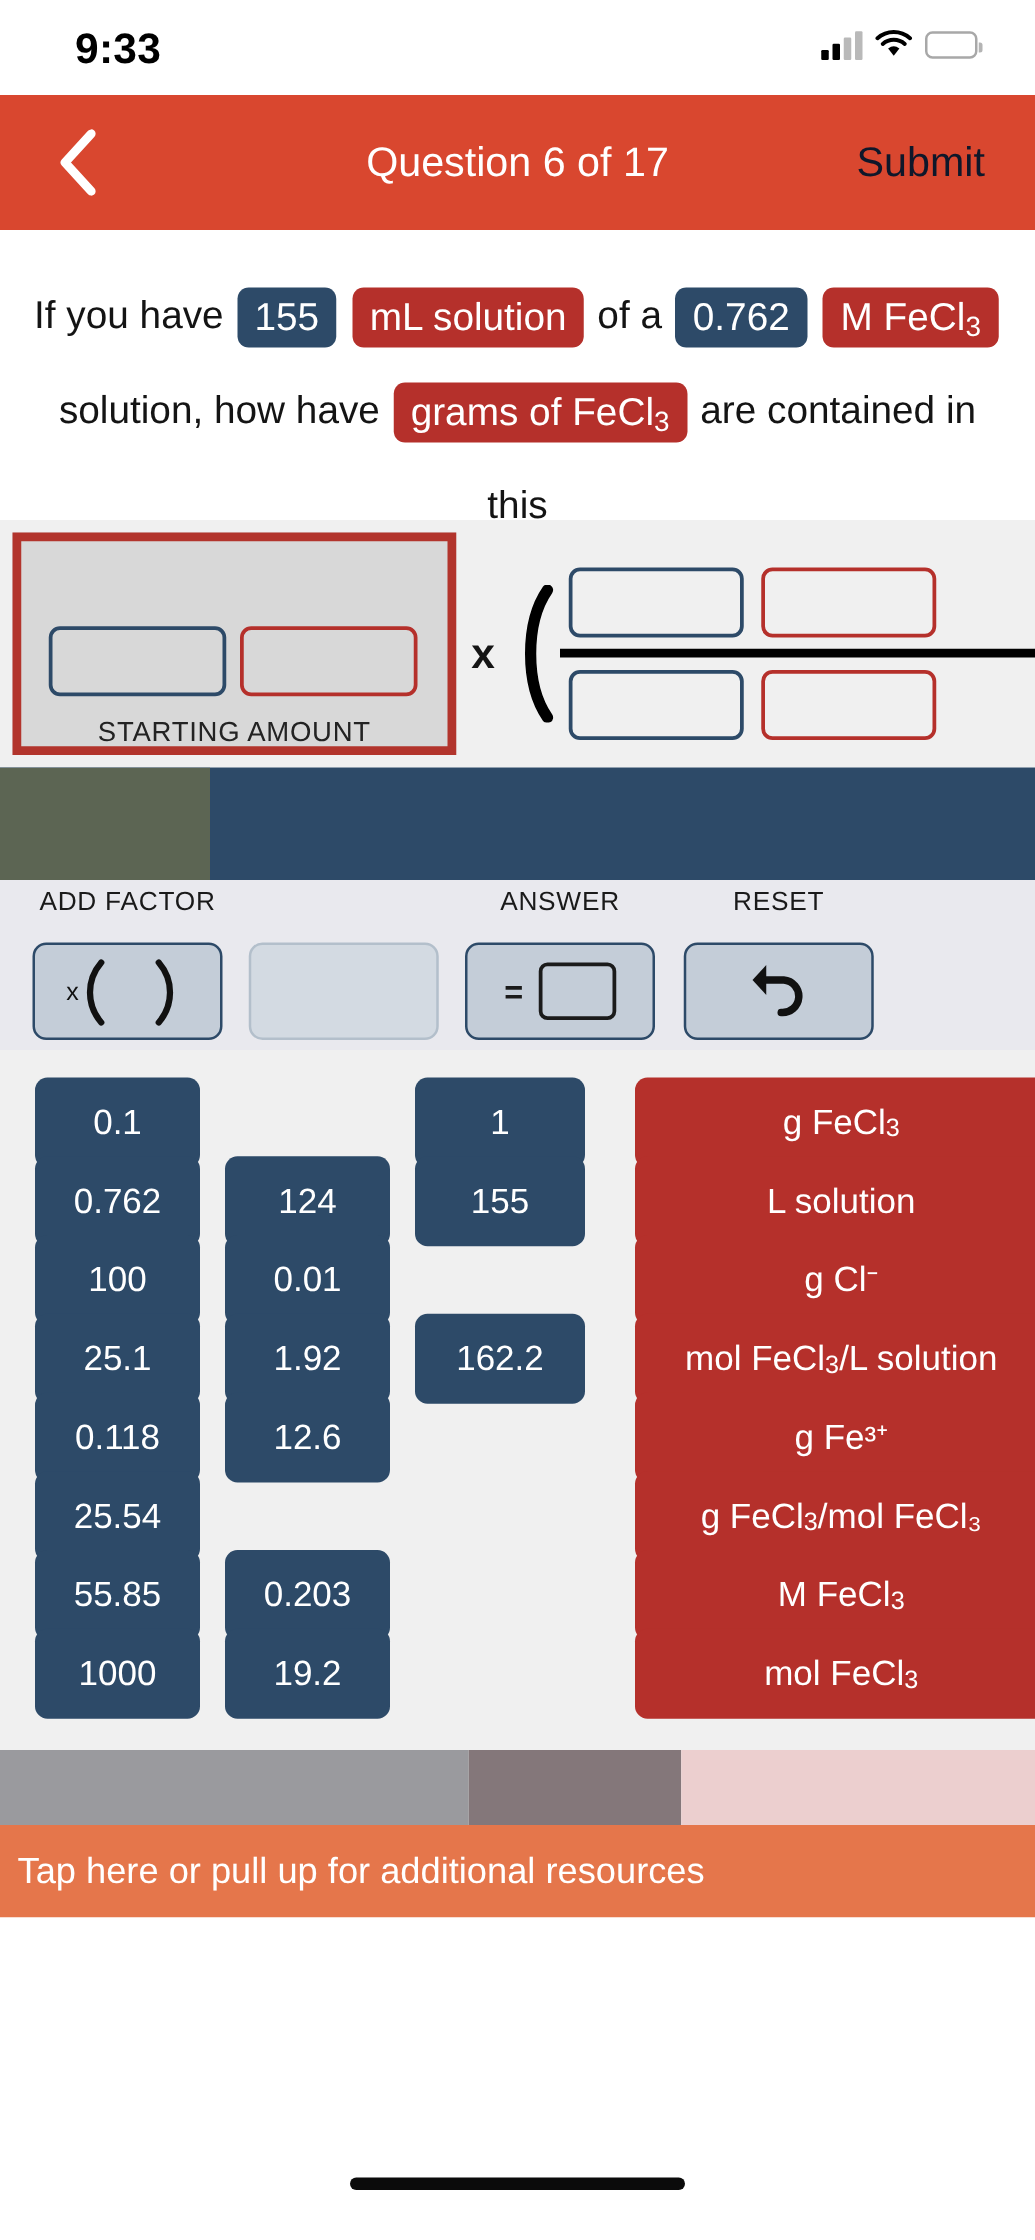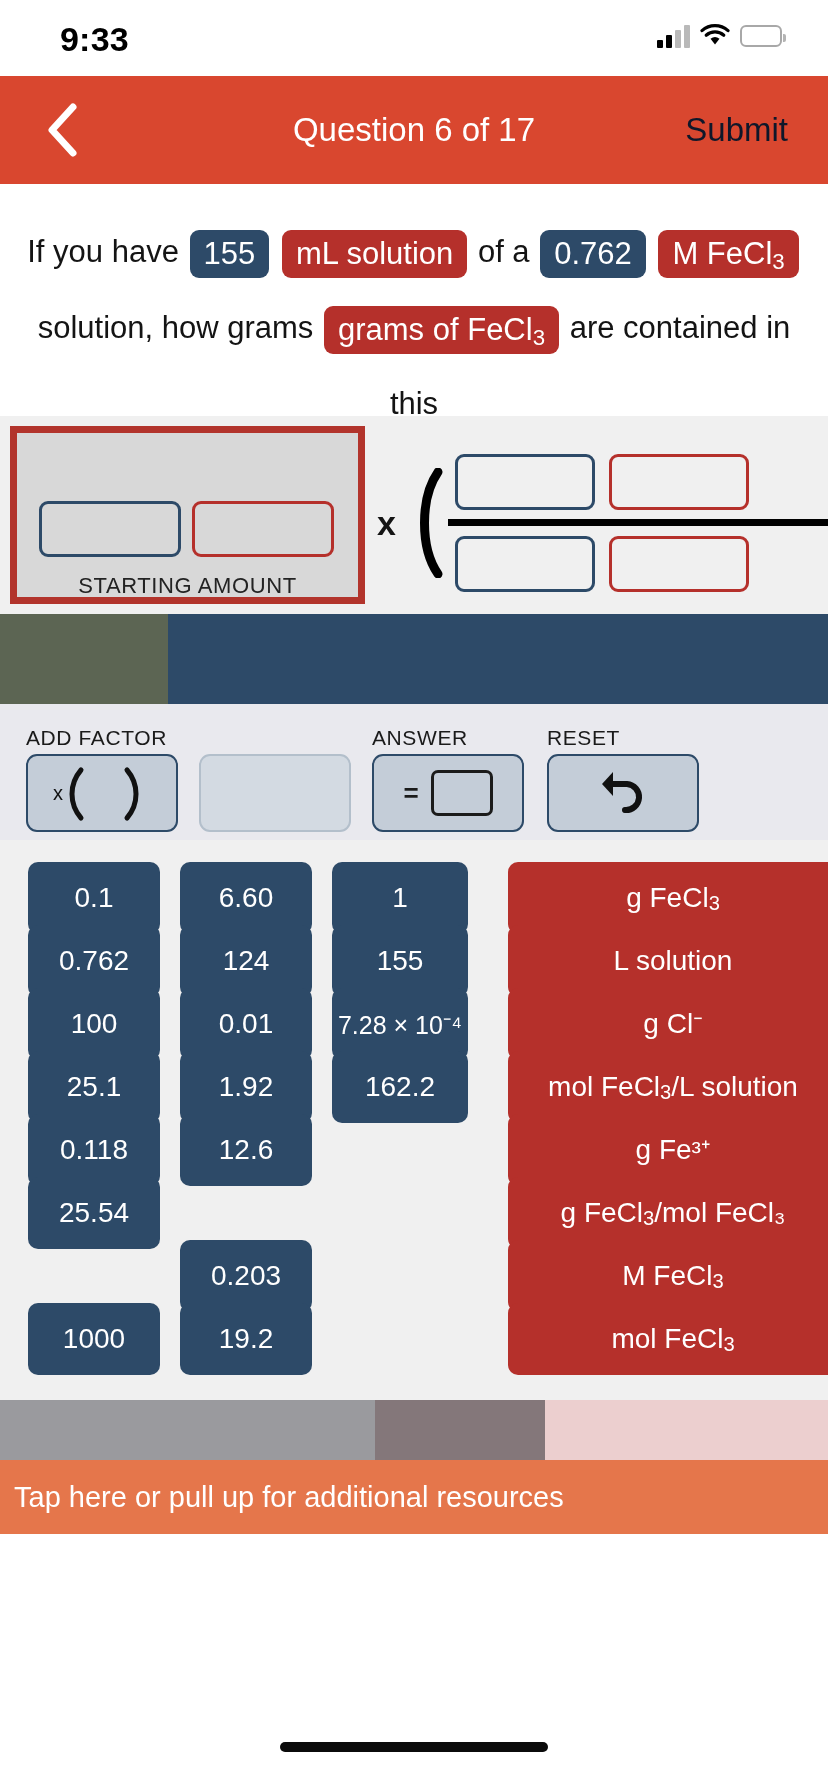--- a/index.html
+++ b/index.html
@@ -121,22 +121,22 @@
     background: #2d4a68; overflow: hidden;
   }
   .hscroll-top .seg-olive { position:absolute; left:0; top:0; width:168px; height:90px; background:#5c6553; }
 
   
   .toolbar {
     position: absolute; top: 704px; left: 0; width: 828px; height: 136px;
     background: #e9e9ee;
   }
   .tb-label {
-    position: absolute; top: 22px; font-size: 21px; color: #1a1a1a;
-    letter-spacing: 0.6px; text-align: left;
+    position: absolute; top: 6px; font-size: 21px; color: #1a1a1a;
+    letter-spacing: 0.6px; text-align: center;
   }
   .tb-label.l1 { left: 26px; width: 152px; }
   .tb-label.l2 { left: 372px; width: 152px; }
   .tb-label.l3 { left: 547px; width: 152px; }
   .tb-btn {
     position: absolute; top: 50px; height: 78px; border-radius: 11px;
     box-sizing: border-box; display:flex; align-items:center; justify-content:center;
   }
   .tb-btn.solid { background: #c4cdd8; border: 2px solid #2d4a68; }
   .tb-btn.empty { background: #d3dae2; border: 2px solid #b3bfcb; }
@@ -231,21 +231,21 @@
   </div>
 
   <div class="question">
     <span>If you have</span>
     <span class="chip blue">155</span>
     <span class="chip red">mL solution</span>
     <span>of a</span>
     <span class="chip blue">0.762</span>
     <span class="chip red"><span>M FeCl</span><sub>3</sub></span>
     <br>
-    <span>solution, how grams</span>
+    <span>solution, how have</span>
     <span class="chip red"><span>grams of  FeCl</span><sub>3</sub></span>
     <span>are contained in this</span>
     <br>
     <span>sample?</span>
   </div>
 
   <div class="workarea">
     <div class="start-box">
       <div class="slot blue"></div>
       <div class="slot red"></div>
@@ -297,33 +297,32 @@
   </div>
 
   <div class="tilegrid">
 
     <div class="tile blue col1" style="top:22px">0.1</div>
     <div class="tile blue col1" style="top:85px">0.762</div>
     <div class="tile blue col1" style="top:148px">100</div>
     <div class="tile blue col1" style="top:211px">25.1</div>
     <div class="tile blue col1" style="top:274px">0.118</div>
     <div class="tile blue col1" style="top:337px">25.54</div>
+    <div class="tile blue col1" style="top:400px">55.85</div>
     <div class="tile blue col1" style="top:463px">1000</div>
 
-    <div class="tile blue col2" style="top:22px">6.60</div>
     <div class="tile blue col2" style="top:85px">124</div>
     <div class="tile blue col2" style="top:148px">0.01</div>
     <div class="tile blue col2" style="top:211px">1.92</div>
     <div class="tile blue col2" style="top:274px">12.6</div>
     <div class="tile blue col2" style="top:400px">0.203</div>
     <div class="tile blue col2" style="top:463px">19.2</div>
 
     <div class="tile blue col3" style="top:22px">1</div>
     <div class="tile blue col3" style="top:85px">155</div>
-    <div class="tile blue col3" style="top:148px;font-size:25px">7.28 × 10⁻⁴</div>
     <div class="tile blue col3" style="top:211px">162.2</div>
 
     <div class="tile red col4" style="top:22px">
         <span>g FeCl</span>
         <sub>3</sub>
         <span></span>
       </div>
     <div class="tile red col4" style="top:85px">
         <span>L solution</span>
         <sub></sub>

